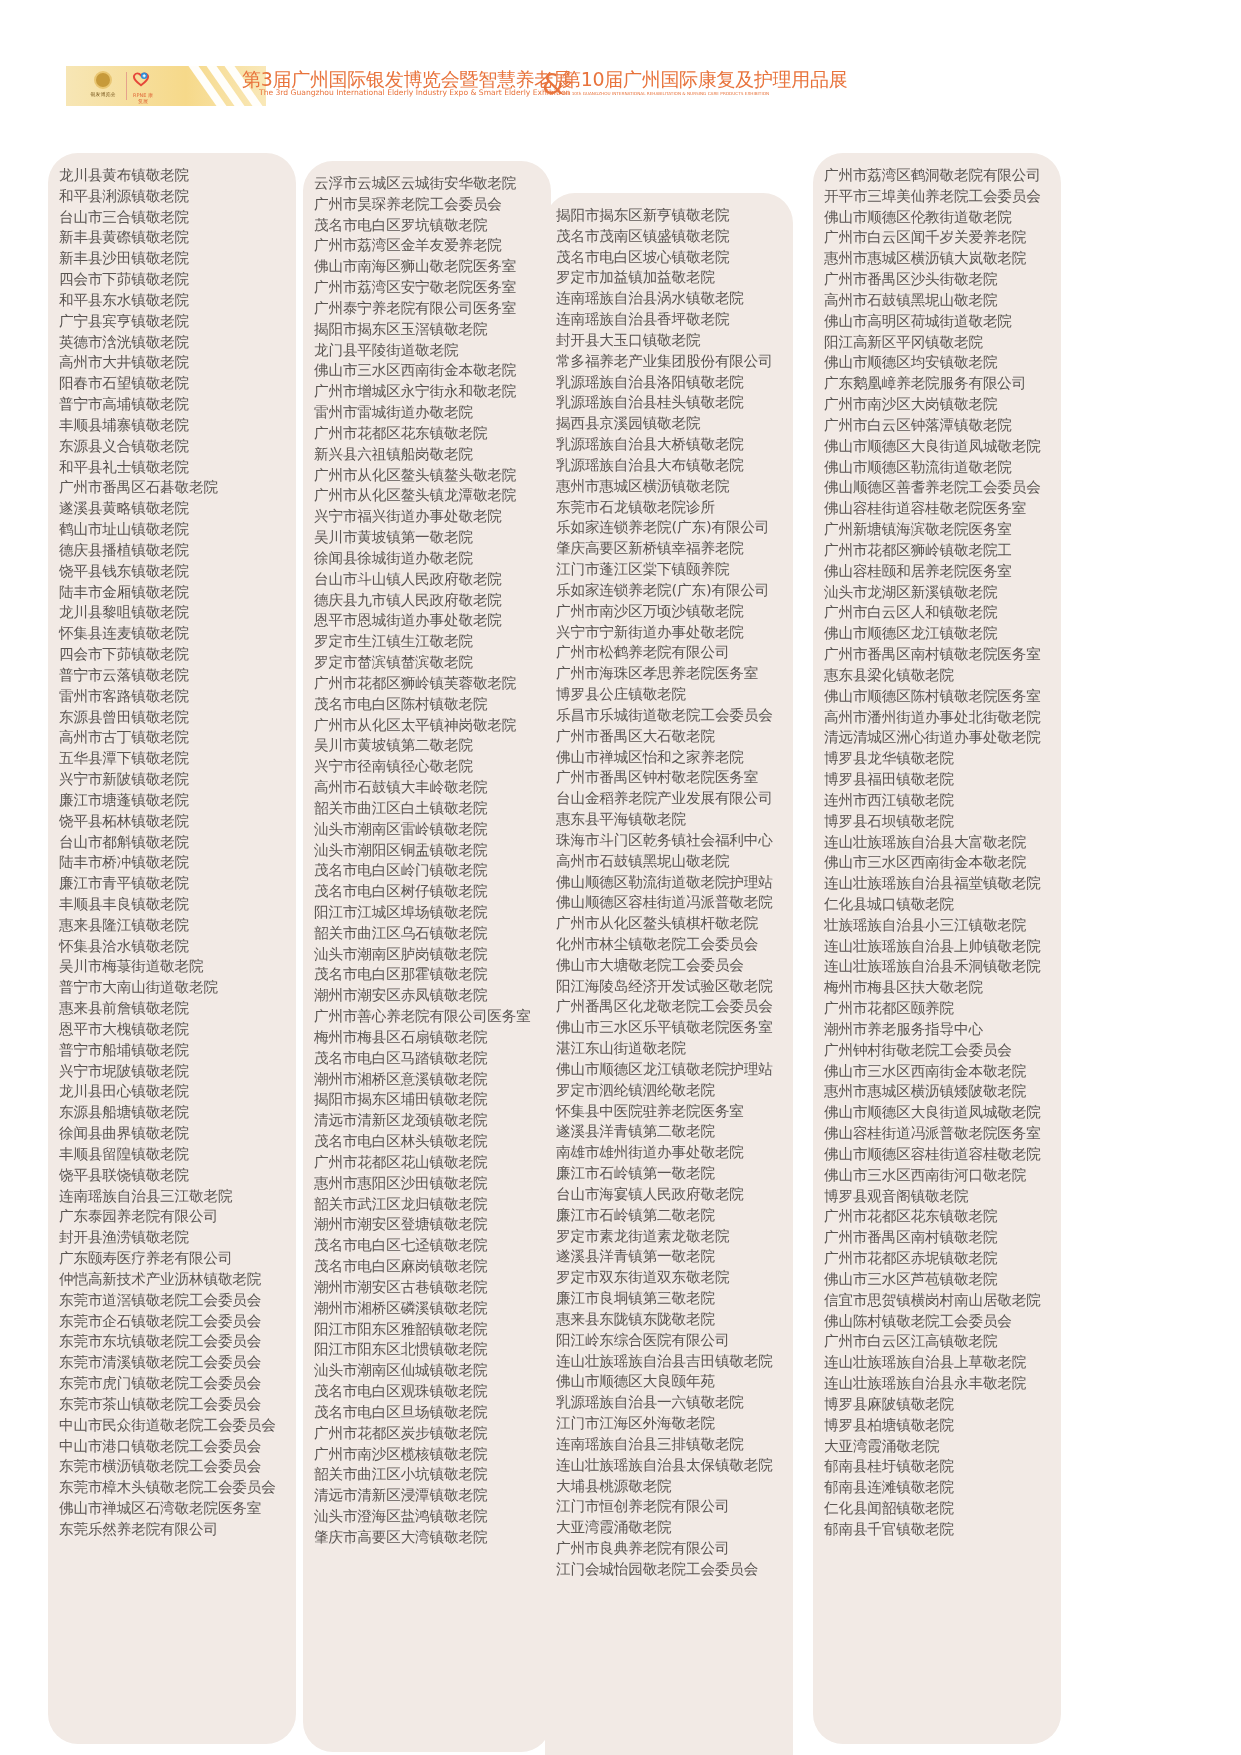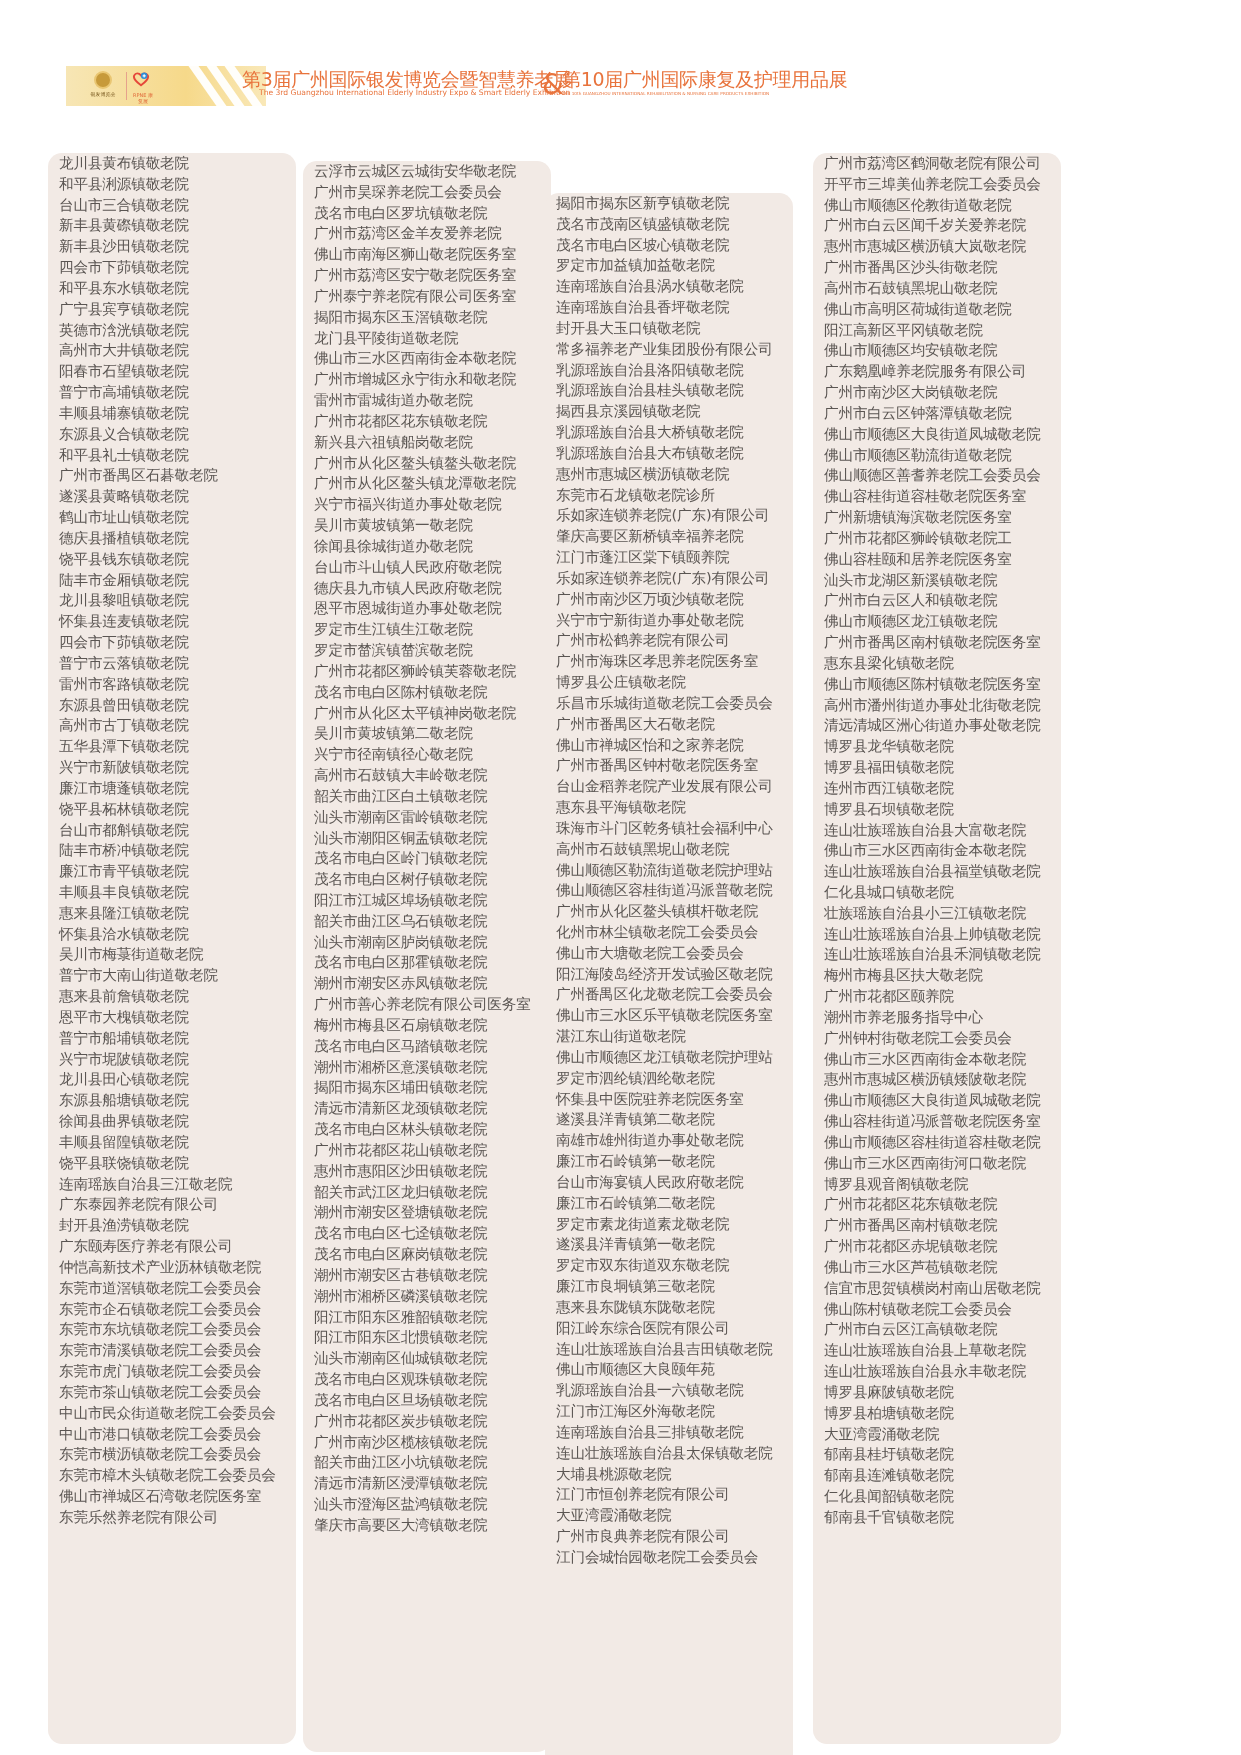--- a/index.html
+++ b/index.html
@@ -20,21 +20,21 @@
   .logo2 .heart { width: 18px; height: 18px; margin: 0 auto; position: relative; }
   .logo2 .txt { font-size: 5px; color: #e06a3a; text-align: center; line-height: 6px; }
   .title-block { position: absolute; left: 176px; top: 1px; width: 800px; height: 40px; }
   .title-cn { position: absolute; top: 0; font-size: 19px; color: #e8733c; white-space: nowrap;
     letter-spacing: -0.3px; font-weight: 500; }
   .title-en { position: absolute; top: 21px; font-size: 7.6px; color: #e8733c; white-space: nowrap; }
   .title-en2 { position: absolute; top: 24px; font-size: 4.2px; color: #e8733c; white-space: nowrap; }
   .amp { position: absolute; top: 2px; font-size: 28px; color: #e8733c; line-height: 32px; }
 
   .col { position: absolute; top: 153px; width: 248px; height: 1591px;
-    background: #f2eae5; border-radius: 14px; box-sizing: border-box; }
+    background: #f2eae5; border-radius: 30px; box-sizing: border-box; padding-top: 12px; }
   .col ul { list-style: none; margin: 0; padding: 0 0 0 11px; }
   .col li { font-size: 14.6px; line-height: 20.83px; height: 20.83px; color: #5a5552; white-space: nowrap;
     letter-spacing: -0.15px; }
 </style>
 </head>
 <body>
 
 <div class="banner">
   <div class="banner-bg">
     <div class="stripe" style="left:140px;"></div>

